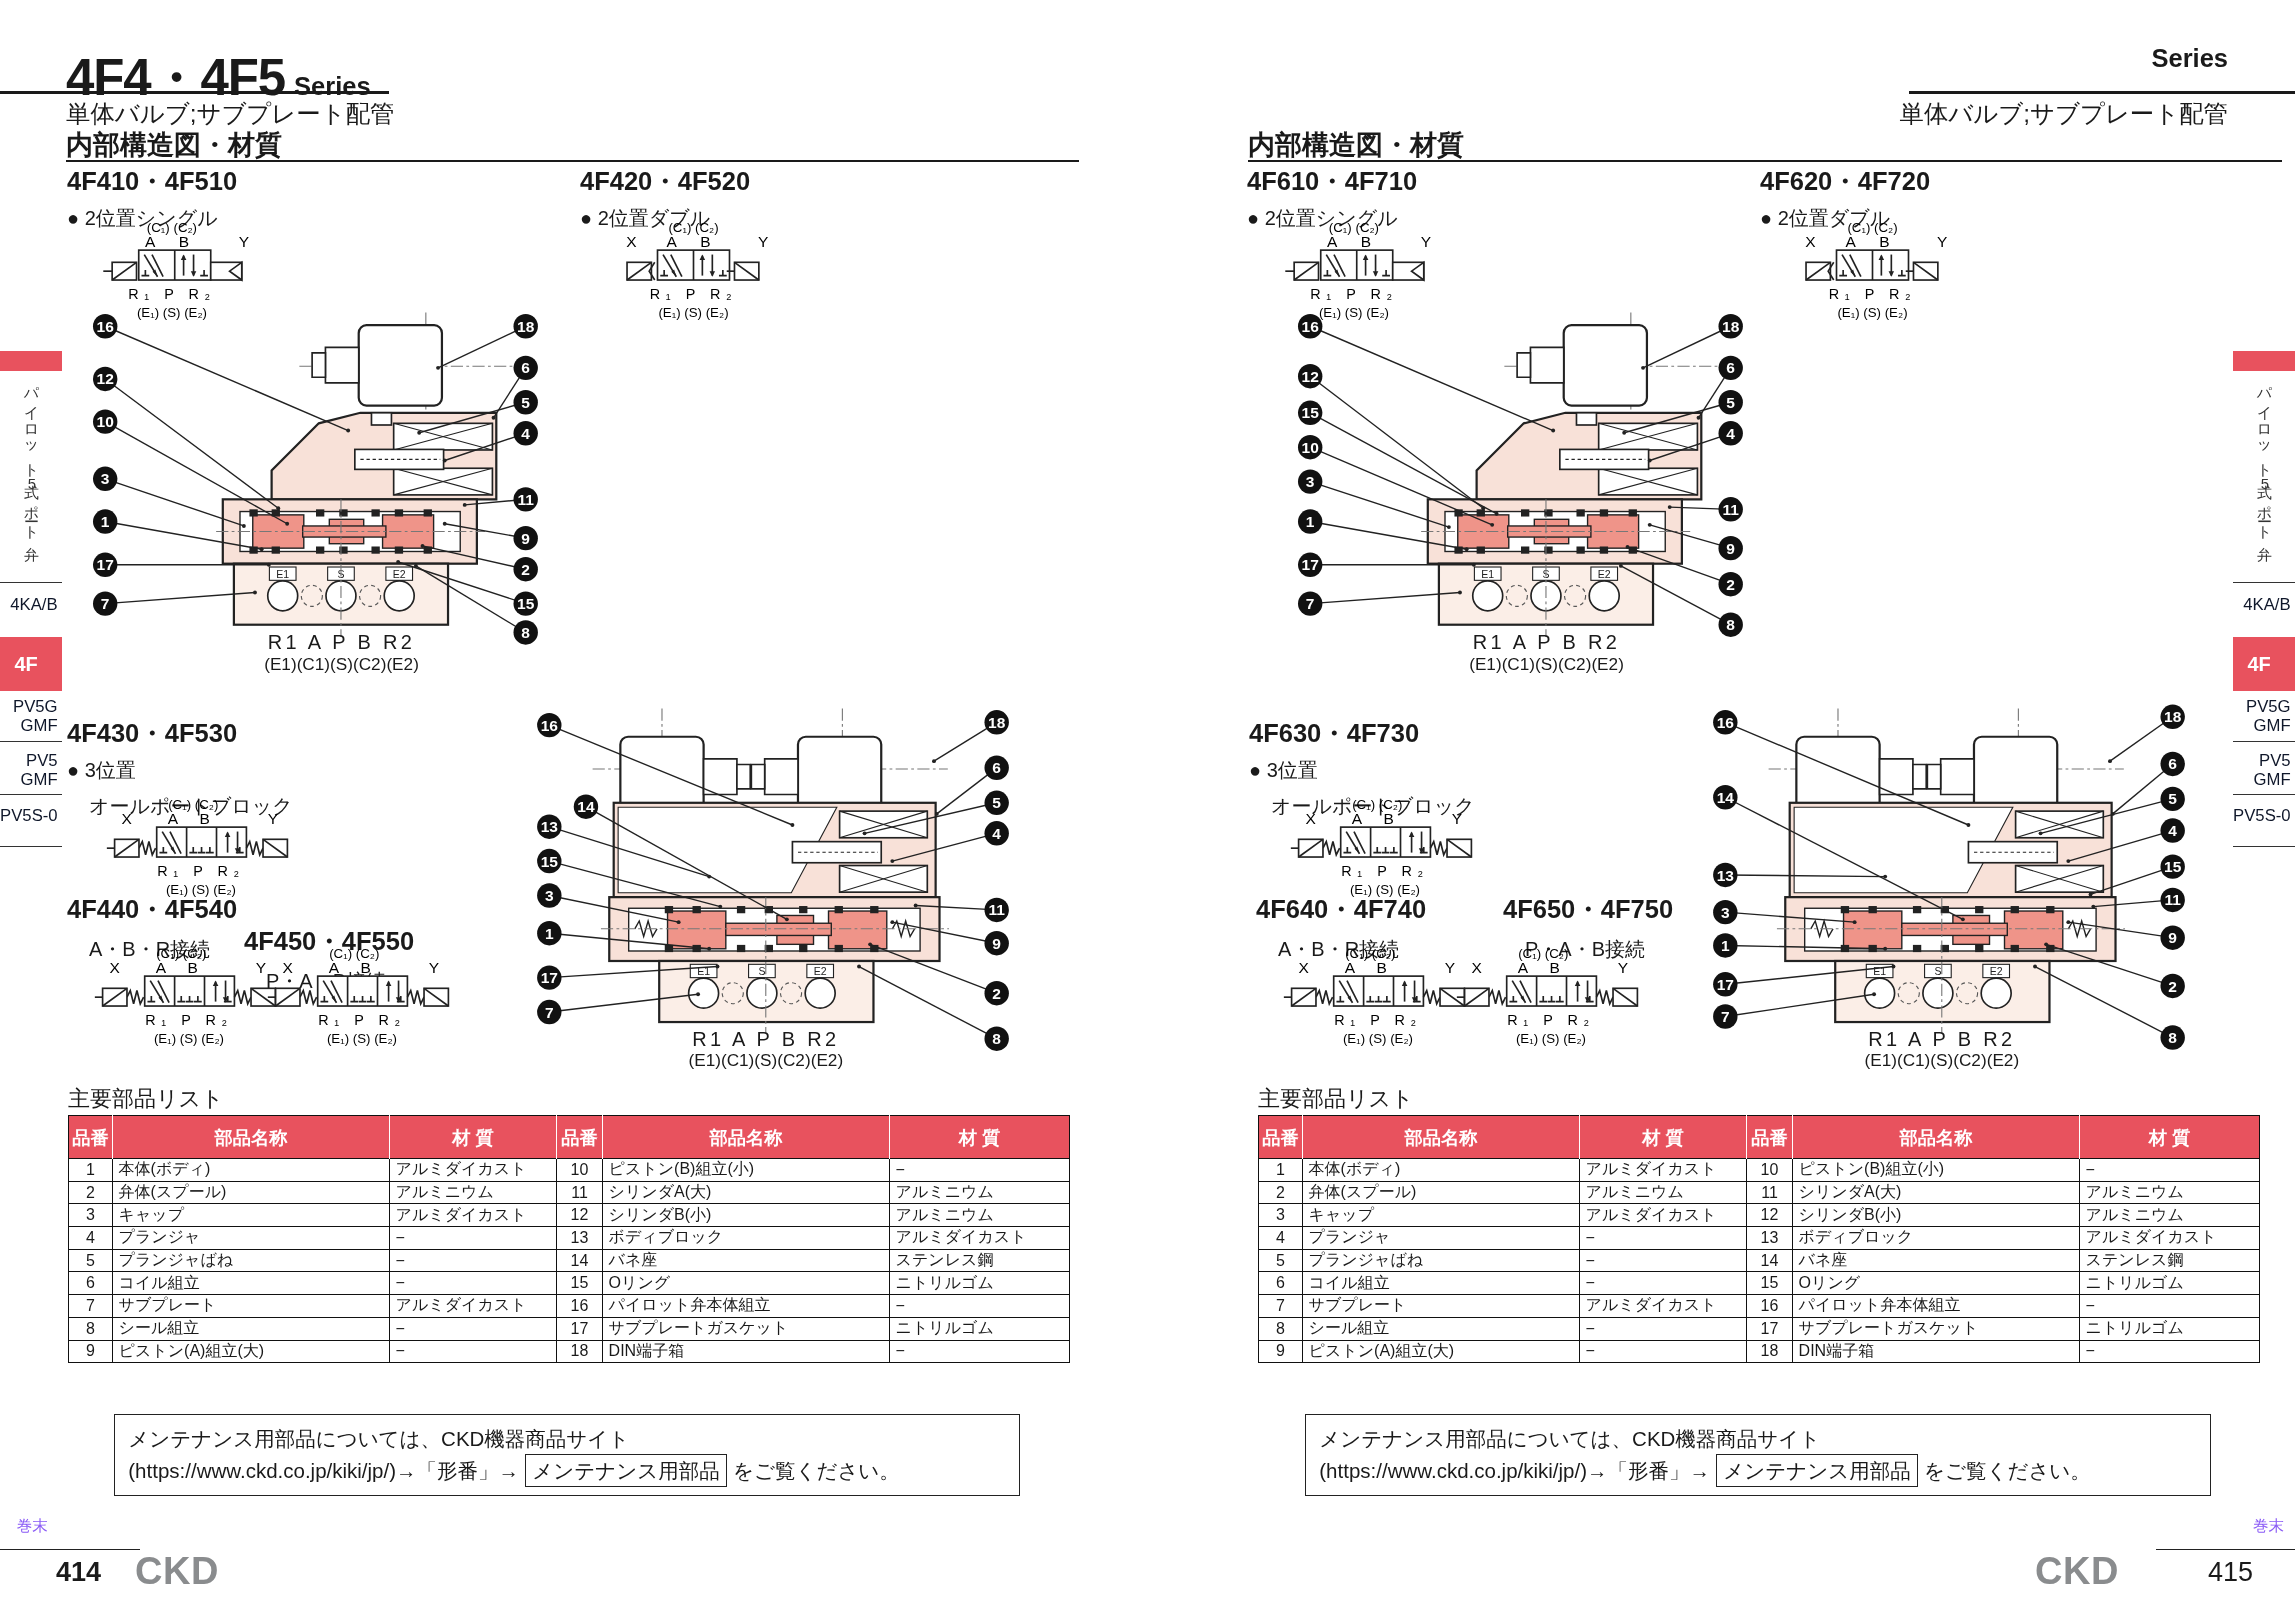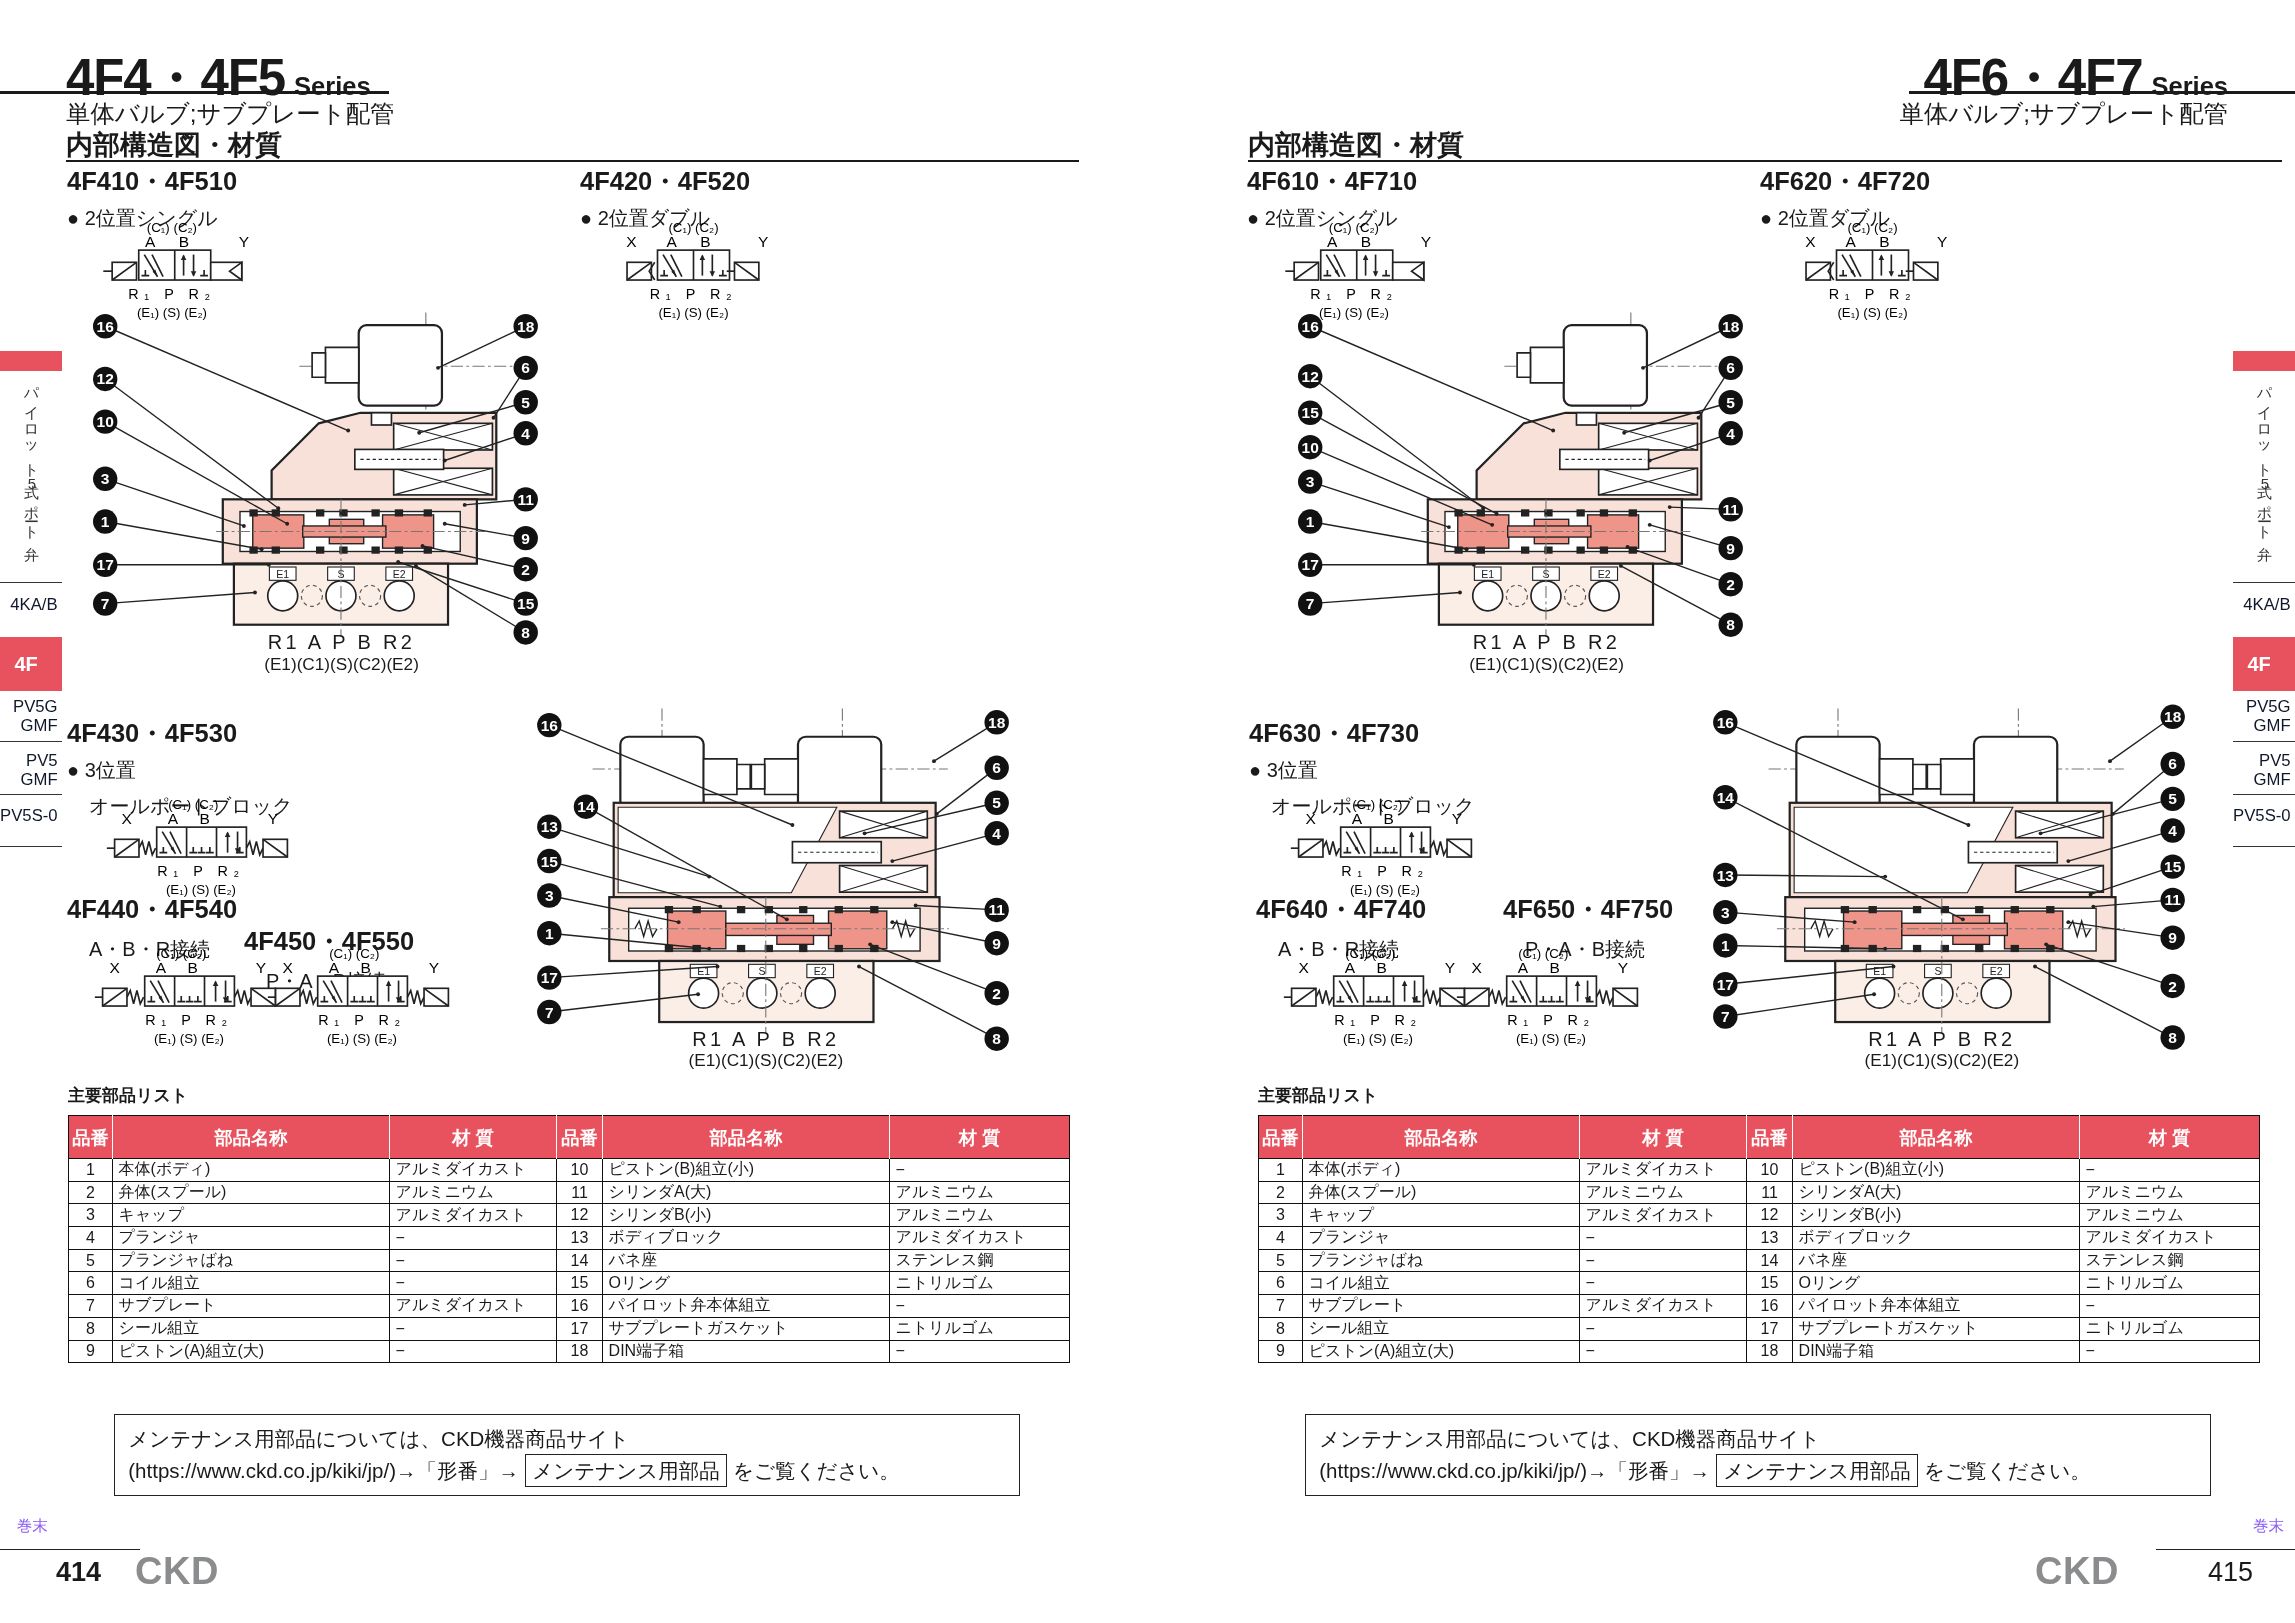--- a/index.html
+++ b/index.html
@@ -13,21 +13,21 @@
   .title-rule{background:#1a1a1a;height:3.3px;}
   .subtitle{font-size:24.4px;white-space:nowrap;}
   .section-title{font-size:27px;font-weight:600;white-space:nowrap;}
   .section-rule{background:#1a1a1a;height:1.7px;}
   .right-align{text-align:right;}
   
   .variant-code{font-size:25.5px;font-weight:bold;white-space:nowrap;}
   .variant-bullet{font-size:20px;margin-top:5.6px;white-space:nowrap;}
   .variant-sub{font-size:20px;margin-top:9px;margin-left:22px;white-space:nowrap;}
   
-  .parts-title{font-size:17px;font-weight:700;text-align:right;}
+  .parts-title{font-size:22px;font-weight:400;text-align:right;}
   table.parts-table{border-collapse:collapse;table-layout:fixed;
       border:1.7px solid #111;font-size:16px;}
   table.parts-table th{background:var(--accent);color:#fff;font-size:18.3px;font-weight:bold;
       height:42px;border-left:1.7px solid #fff;text-align:center;padding:0;}
   table.parts-table th:first-child{border-left:none;}
   table.parts-table td{border:1.1px solid #111;height:21.7px;padding:0 5.6px;
       white-space:nowrap;overflow:hidden;}
   table.parts-table td.num{text-align:center;padding:0;}
   
   .note-box{border:1.7px solid #222;padding:7.8px 13.3px;box-sizing:border-box;}
@@ -55,21 +55,20 @@
 <div class="abs series-title" style="left:66px;top:44px;">
   <span class="big">4F4・4F5</span>
   <span class="suffix">Series</span>
 </div>
 <div class="abs title-rule" style="left:0;top:91px;width:389px;"></div>
 <div class="abs subtitle" style="left:66px;top:98px;">単体バルブ;サブプレート配管</div>
 <div class="abs section-title" style="left:66px;top:127px;">内部構造図・材質</div>
 <div class="abs section-rule" style="left:66px;top:160px;width:1013px;"></div>
 
 <div class="abs series-title" style="left:1799px;top:44px;width:429px;justify-content:flex-end;">
-  <span class="big">4F6・4F7</span>
   <span class="suffix">Series</span>
 </div>
 <div class="abs title-rule" style="left:1909px;top:91px;width:386px;"></div>
 <div class="abs subtitle right-align" style="left:1799px;top:98px;width:429px;">単体バルブ;サブプレート配管</div>
 <div class="abs section-title" style="left:1248px;top:127px;">内部構造図・材質</div>
 <div class="abs section-rule" style="left:1248px;top:160px;width:1034px;"></div>
 
 <div class="abs parts-title" style="left:68px;top:1084px;">主要部品リスト</div>
 <div class="abs parts-title" style="left:1258px;top:1084px;">主要部品リスト</div>
 <div id="table-left" class="abs" style="left:68px;top:1115px;">

